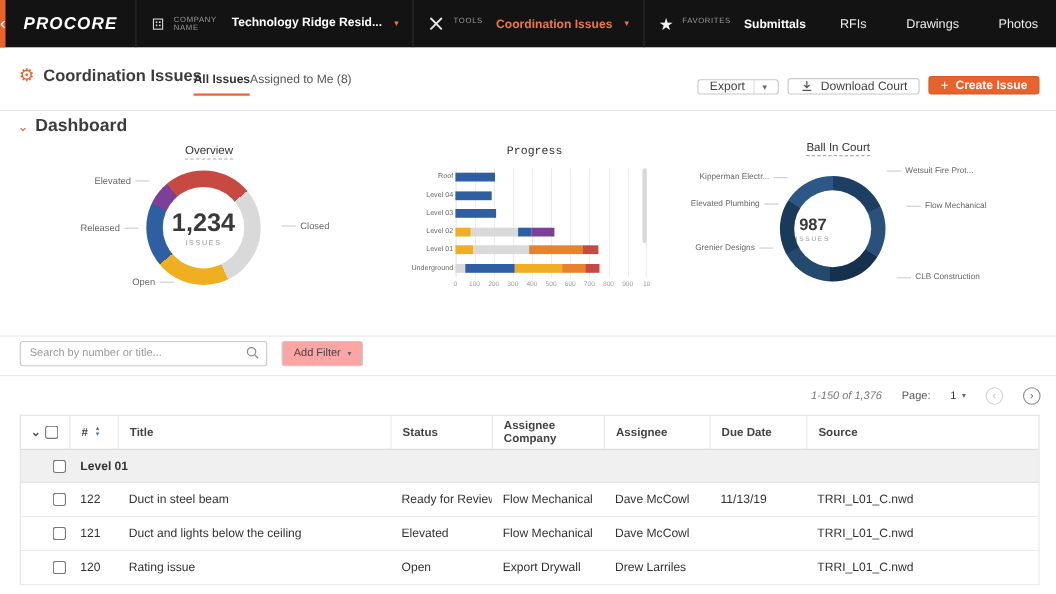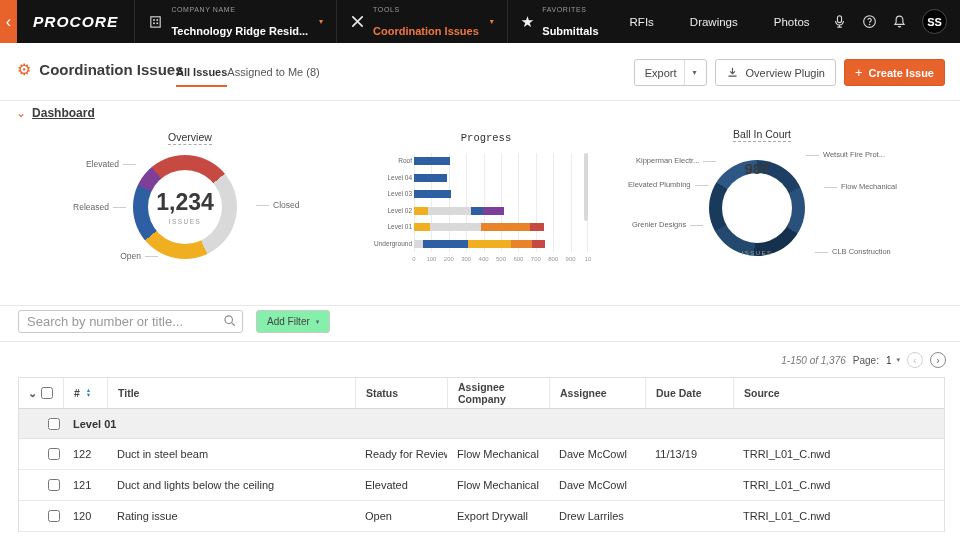--- a/index.html
+++ b/index.html
@@ -4,67 +4,67 @@
 <style>
   * { box-sizing: border-box; margin: 0; padding: 0; }
   html,body { width:960px; height:540px; }
   body { position:relative; background:#fff; font-family:"Liberation Sans",sans-serif; overflow:hidden; }
 
   
   .topnav { position:absolute; left:0; top:0; right:0; height:43px; background:#131313; display:flex; align-items:stretch; color:#fff; }
   .back-strip { width:17px; background:#e8622b; display:flex; align-items:center; justify-content:center; font-size:16px; color:#fff; cursor:pointer; }
   .logo { display:flex; align-items:center; padding:0 16px; font-size:15.5px; font-weight:bold; font-style:italic; letter-spacing:1px; cursor:pointer; }
   .nav-sec { display:flex; align-items:center; gap:8px; padding:0 13px; border-left:1px solid #2c2c2c; cursor:pointer; }
-  .nav-stack { display:flex; flex-direction:column; gap:12px; justify-content:flex-end; }
+  .nav-stack { display:flex; gap:12px; justify-content:flex-end; }
   .eyebrow { font-size:7px; letter-spacing:.6px; color:#9b9b9b; }
   .nav-val { font-size:11px; font-weight:bold; color:#fff; white-space:nowrap; }
   .nav-val.orange { color:#f0783c; }
   .nav-caret { color:#f0783c; font-size:8px; margin-left:3px; }
   .nav-link { display:flex; align-items:center; padding:0 18px; font-size:11.5px; color:#ececec; cursor:pointer; }
   .nav-right { margin-left:auto; display:flex; align-items:center; gap:15px; padding-right:13px; }
   .nav-ico { width:15px; height:15px; display:block; cursor:pointer; }
   .star-ico { font-size:15px; color:#f2f2f2; }
   .avatar { width:25px; height:25px; border-radius:50%; background:#000; border:1.5px solid #4a4a4a; color:#fff; font-size:11px; font-weight:bold; display:flex; align-items:center; justify-content:center; cursor:pointer; }
 
   
   .title-row { position:absolute; left:17px; top:61px; display:flex; align-items:center; gap:8px; }
   .gear { font-size:16px; color:#e8622b; line-height:1; cursor:pointer; }
   .page-title { font-size:15px; font-weight:bold; color:#3c3c3c; }
   .tabs { position:absolute; left:176px; top:66px; display:flex; font-size:11px; }
   .tab { color:#555; padding-bottom:7px; cursor:pointer; }
   .tab.active { color:#333; font-weight:bold; border-bottom:2px solid #e8622b; }
-  .hdr-buttons { position:absolute; right:15px; top:59px; display:flex; gap:8px; height:27px; }
+  .hdr-buttons { position:absolute; right:15px; top:59px; display:flex; gap:8px; height:27px;align-items:flex-end; }
   .btn { display:flex; align-items:center; gap:6px; padding:0 10px; background:#fff; border:1px solid #c8c8c8; border-radius:3px; font-size:11px; color:#444; cursor:pointer; }
   .btn .caret { font-size:8px; color:#666; border-left:1px solid #ddd; padding-left:7px; margin-left:2px; align-self:stretch; display:flex; align-items:center; }
   .btn-primary { background:#e8622b; border-color:#d55a25; color:#fff; font-weight:bold; }
   .btn-primary .plus { font-size:13px; font-weight:normal; }
   .hr { position:absolute; left:0; right:0; border-top:1px solid #e7e7e7; }
   #hr1 { top:100px; } #hr2 { top:305px; } #hr3 { top:341px; }
 
   
   .dash-toggle { position:absolute; left:16px; top:106px; display:flex; align-items:center; gap:6px; cursor:pointer; }
   .dash-chevron { color:#e8622b; font-size:12px; line-height:10px; }
-  .dash-label { font-size:12px; font-weight:bold; color:#3c3c3c;text-decoration:underline; }
+  .dash-label { font-size:16px; font-weight:bold; color:#3c3c3c; }
 
   .chart { position:absolute; }
   #chart-overview { left:60px; top:127px; width:260px; height:172px; }
   #chart-progress { left:372px; top:127px; width:228px; height:172px; }
   #chart-bic { left:628px; top:124px; width:268px; height:172px; }
   .chart-title-wrap { text-align:center; }
   .chart-title { display:inline-block; font-size:10.5px; color:#333; border-bottom:1px dashed #aaa; padding-bottom:1px; }
 
   .donut { position:absolute; border-radius:50%; cursor:pointer; }
   .donut::after { content:""; position:absolute; background:#fff; border-radius:50%; }
   #donut-overview { left:73px; top:28px; width:104px; height:104px; }
   #donut-overview::after { inset:15px; }
   #donut-bic { left:81px; top:36px; width:96px; height:96px; }
   #donut-bic::after { inset:13px; }
   .donut-center { position:absolute; display:flex; flex-direction:column; align-items:center; justify-content:center; z-index:2; pointer-events:none; }
   #center-overview { left:73px; top:28px; width:104px; height:104px; }
-  #center-bic { left:81px; top:36px; width:96px; height:96px;justify-content:space-between; }
+  #center-bic { left:63px; top:36px; width:96px; height:96px; }
   .dc-num { font-size:23px; font-weight:bold; color:#3a3a3a; }
   #center-bic .dc-num { font-size:15px; }
   .dc-lbl { font-size:6.5px; letter-spacing:1.5px; color:#999; margin-top:2px; }
   #center-bic .dc-lbl { font-size:6px; }
 
   .lbl { position:absolute; font-size:8.5px; color:#666; white-space:nowrap; }
   #chart-bic .lbl { font-size:7.5px; }
   .lbl.ra { text-align:right; }
   .lbl.ll::after { content:""; display:inline-block; width:13px; height:1px; background:#ccc; vertical-align:middle; margin-left:4px; }
   .lbl.lr::before { content:""; display:inline-block; width:13px; height:1px; background:#ccc; vertical-align:middle; margin-right:4px; }
@@ -86,28 +86,28 @@
             border-right:1px solid #ececec; }
   .p-row { height:16.5px; display:flex; align-items:center; }
   .p-bar { display:flex; height:8px; width:100%; }
   .p-bar span { height:100%; display:block; }
   .p-ticks { position:absolute; left:42px; top:129px; width:174px; height:10px; }
   .p-ticks span { position:absolute; top:0; transform:translateX(-50%); font-size:6px; color:#999; }
   .p-scroll { position:absolute; left:212px; top:26px; width:4px; height:68px; background:#d9d9d9; border-radius:2px; cursor:pointer; }
 
   
   .search-wrap { position:absolute; left:18px; top:310px; width:225px; height:23px; }
-  .search-input { width:100%; height:100%; border:1px solid #c9c9c9; border-radius:3px; font-size:13px; padding:0 26px 0 8px; color:#333; font-family:inherit; }
+  .search-input { width:100%; height:100%; border:1px solid #c9c9c9; border-radius:3px; font-size:10px; padding:0 26px 0 8px; color:#333; font-family:inherit; }
   .search-input::placeholder { color:#999; }
   .search-icon { position:absolute; right:6px; top:4px; }
-  .add-filter { position:absolute; left:256px; top:310px; height:23px; display:flex; align-items:center; gap:6px; padding:0 10px; border:1px solid #c9c9c9; border-radius:3px; background:#86efac; font-size:10px; color:#444; cursor:pointer; }
+  .add-filter { position:absolute; left:256px; top:310px; height:23px; display:flex; align-items:center; gap:6px; padding:0 10px; border:1px solid #c9c9c9; border-radius:3px; background:#fca5a5; font-size:10px; color:#444; cursor:pointer; }
   .af-caret { font-size:7px; color:#666; }
 
   
-  .pager { position:absolute; right:14px; top:352px; display:flex; align-items:center; gap:7px; font-size:10px; color:#555;margin-left:20px; }
+  .pager { position:absolute; right:14px; top:352px; display:flex; align-items:center; gap:18px; font-size:10px; color:#555;margin-left:20px; }
   .pager .range { font-style:italic; color:#777; }
   .page-select { display:flex; align-items:center; gap:5px; cursor:pointer; color:#333; }
   .page-select .caret { font-size:7px; color:#666; }
   .pg-btn { width:16px; height:16px; border-radius:50%; border:1px solid #d2d2d2; display:flex; align-items:center; justify-content:center; font-size:10px; color:#c2c2c2; cursor:pointer; }
   .pg-btn.enabled { border-color:#8a8a8a; color:#666; }
 
   
   .tbl { position:absolute; left:18px; top:377px; width:927px; border:1px solid #e1e1e1; border-bottom:none; background:#fff; }
   .tr { display:grid; grid-template-columns:44px 44px 248px 92px 102px 96px 88px 1fr; align-items:center; }
   .tr.head { height:31px; font-size:10.5px; font-weight:bold; color:#444; border-bottom:1px solid #d8d8d8; }
@@ -197,21 +197,21 @@
 </div>
 <div class="hdr-buttons">
   <div class="btn">
     <span>Export</span>
     <span class="caret">▾</span>
   </div>
   <div class="btn">
     <svg width="13" height="13" viewBox="0 0 16 16">
       <path d="M8 2 v7 M5 6.5 L8 9.5 L11 6.5 M3 12.5 h10" fill="none" stroke="#555" stroke-width="1.4"></path>
     </svg>
-    <span>Overview Plugin</span>
+    <span>Download Court</span>
   </div>
   <div class="btn btn-primary">
     <span class="plus">+</span>
     <span>Create Issue</span>
   </div>
 </div>
 <div class="hr" id="hr1"></div>
 
 <div class="dash-toggle">
   <span class="dash-chevron">⌄</span>

